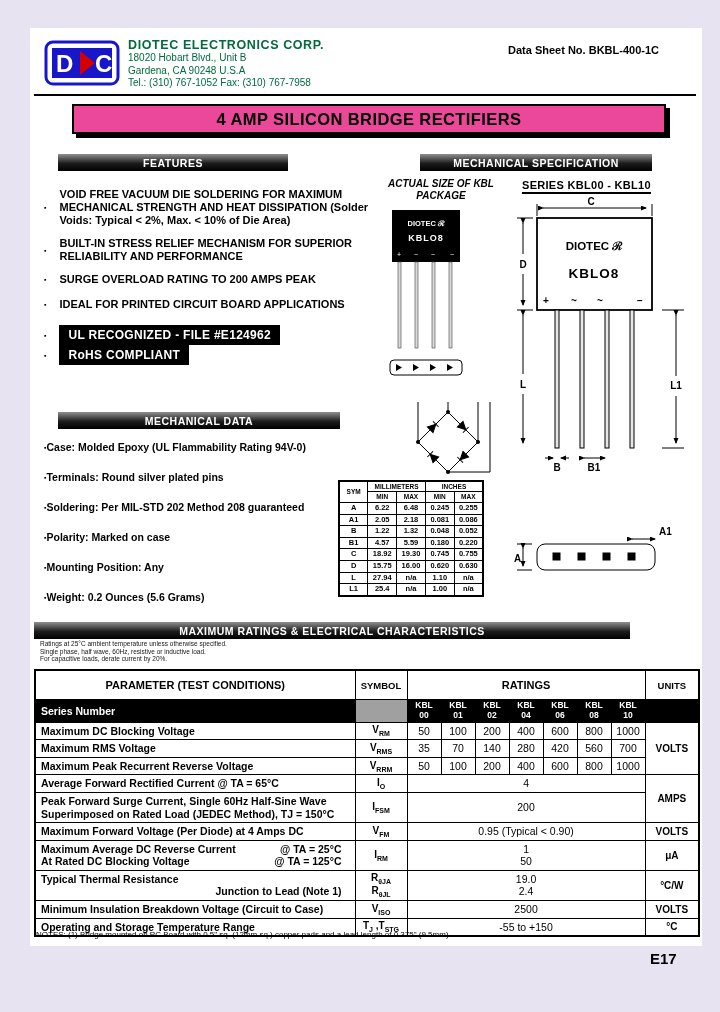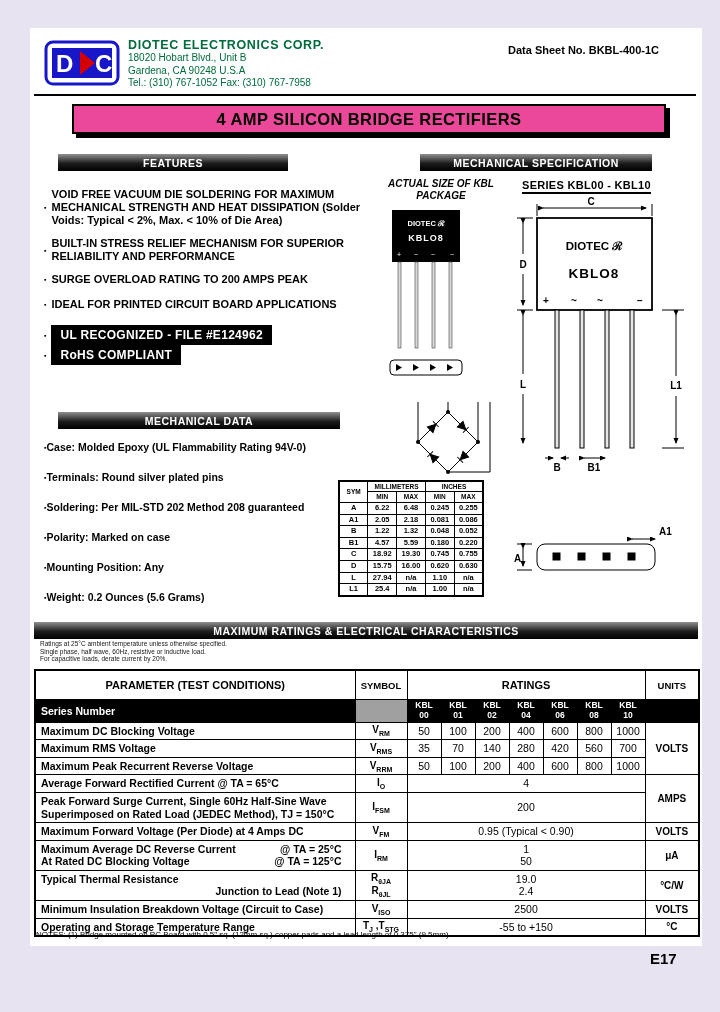--- a/index.html
+++ b/index.html
@@ -19,25 +19,25 @@
 .rule{left:4px;top:66px;width:662px;height:2px;background:#000}
 
 
 .title-box{left:42px;top:76px;width:594px;height:30px;background:#ec4899;border:2px solid #000;box-shadow:4px 4px 0 #000;display:flex;align-items:center;justify-content:center;font-size:16.5px;font-weight:bold;letter-spacing:.4px}
 
 
 .secbar{height:17px;background:linear-gradient(180deg,#909090,#1c1c1c 55%,#000);color:#fff;font-weight:bold;font-size:10.5px;display:flex;align-items:center;justify-content:center;letter-spacing:.5px}
 .bar-features{left:28px;top:126px;width:230px}
 .bar-mechspec{left:390px;top:126px;width:232px}
 .bar-mechdata{left:28px;top:384px;width:282px}
-.bar-ratings{left:4px;top:594px;width:664px}
+.bar-ratings{left:4px;top:594px;width:596px}
 
 
 .features{left:14px;top:160px;width:330px}
-.feat{display:flex;gap:5px;align-items:center}
+.feat{display:flex;gap:13px;align-items:center}
 .blt{font-size:7px;line-height:13px;flex:none}
 .ftxt{font-size:11px;font-weight:bold;line-height:13px}
 .badge{background:#000;color:#fff;font-weight:bold;font-size:12px;padding:3px 9px;letter-spacing:.3px}
 .mb10{margin-bottom:10px}.mb12{margin-bottom:12px}.mb14{margin-bottom:14px}.mb18{}
 
 
 .mechdata{left:14px;top:413px;width:300px}
 .mitem{display:flex;gap:0;margin-bottom:17px}
 .mtxt{font-size:10.5px;font-weight:bold;line-height:13px}
 

